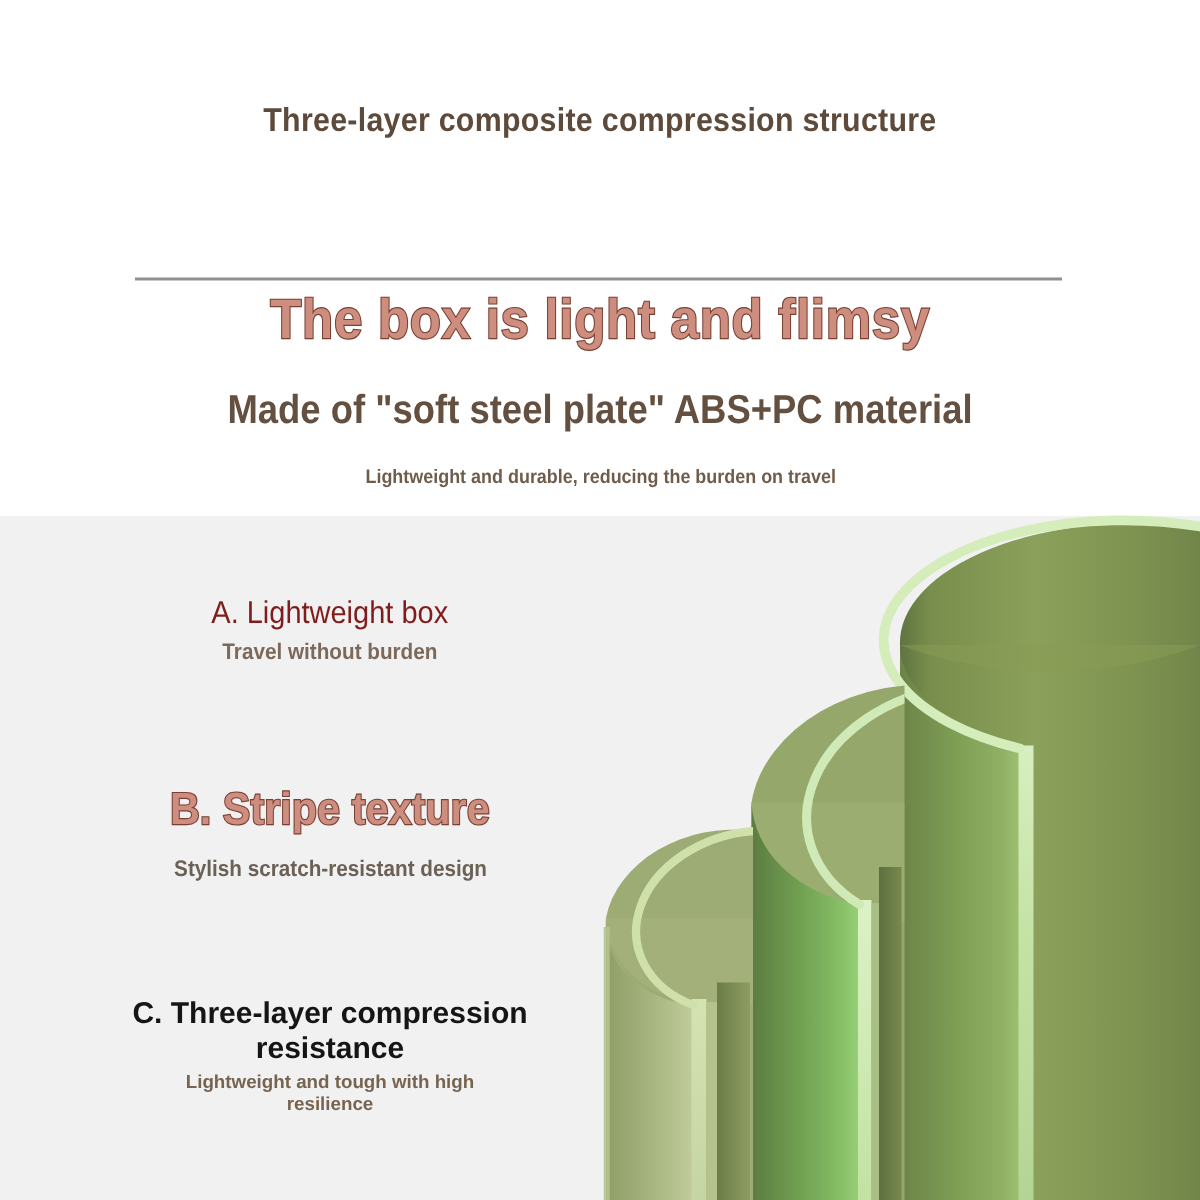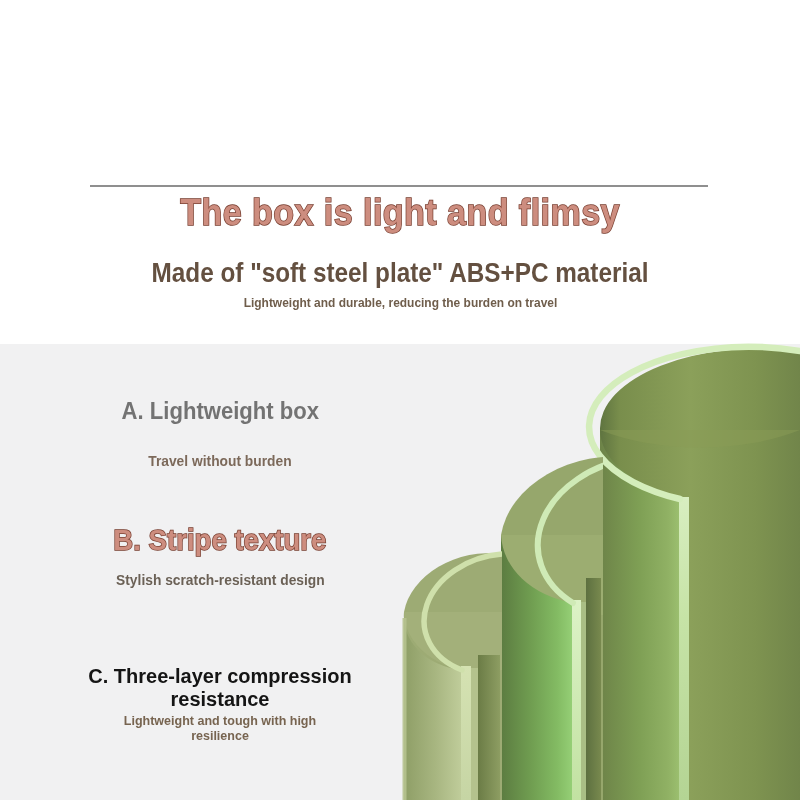--- a/index.html
+++ b/index.html
@@ -16,41 +16,44 @@
   .hero-sub { top:113px; font-size:25px; font-weight:bold; color:#5d4a3a; line-height:31px; }
   .divider { position:absolute; left:90px; top:185px; width:618px; height:2px; background:#8f8f8f; }
   .hero-title { top:192px; font-size:37px; font-weight:bold; letter-spacing:0.5px; }
   .outline-text {
     color:#cd8d7f;
     -webkit-text-stroke:1.5px #7a4133;
     paint-order:stroke fill;
     text-shadow:0 0 1px rgba(122,65,51,0.55);
   }
   .hero-material { top:258px; font-size:27px; font-weight:bold; color:#645040; }
-  .hero-tagline { top:295px; font-size:13px; font-weight:bold; color:#6f5d4b; }
+  .hero-tagline { top:310px; font-size:13px; font-weight:bold; color:#6f5d4b; }
 
   .bottom-section { position:absolute; left:0; top:344px; width:800px; height:456px; background:#f1f1f2; }
   .product-svg { position:absolute; left:0; top:340px; width:800px; height:460px; }
 
   .feature { position:absolute; left:40px; width:360px; text-align:center; }
   .feature-a { top:397px; }
   .feature-b { top:523px; }
   .feature-c { top:665px; }
-  .feat-title-plain { font-size:24px; font-weight:bold; color:#737373; }
+  .feat-title-plain { font-size:21px; font-weight:normal; color:#7f1d1d; }
   .feat-title-outline { font-size:30px; font-weight:bold; }
-  .feat-desc { font-size:15px; font-weight:bold; color:#7c695a; margin-top:27px; }
+  .feat-desc { font-size:15px; font-weight:bold; color:#7c695a; margin-top:5px; }
   .feat-desc-b { color:#6b6156; margin-top:14px; }
   .feat-title-c { font-size:20px; font-weight:bold; color:#151515; line-height:23px; max-width:285px; margin:0 auto; }
   .feat-desc-c { font-size:12.5px; font-weight:bold; color:#776450; line-height:15px; max-width:212px; margin:3px auto 0; }
 </style>
 </head>
 <body>
 
 <div class="page">
 
+  <div class="center-abs hero-heading">
+    <span class="cond92">Three-layer composite compression structure</span>
+  </div>
 
 
   <div class="divider"></div>
 
   <div class="center-abs hero-title">
     <span class="cond92 outline-text">The box is light and flimsy</span>
   </div>
 
   <div class="center-abs hero-material">
     <span class="cond">Made of "soft steel plate" ABS+PC material</span>

